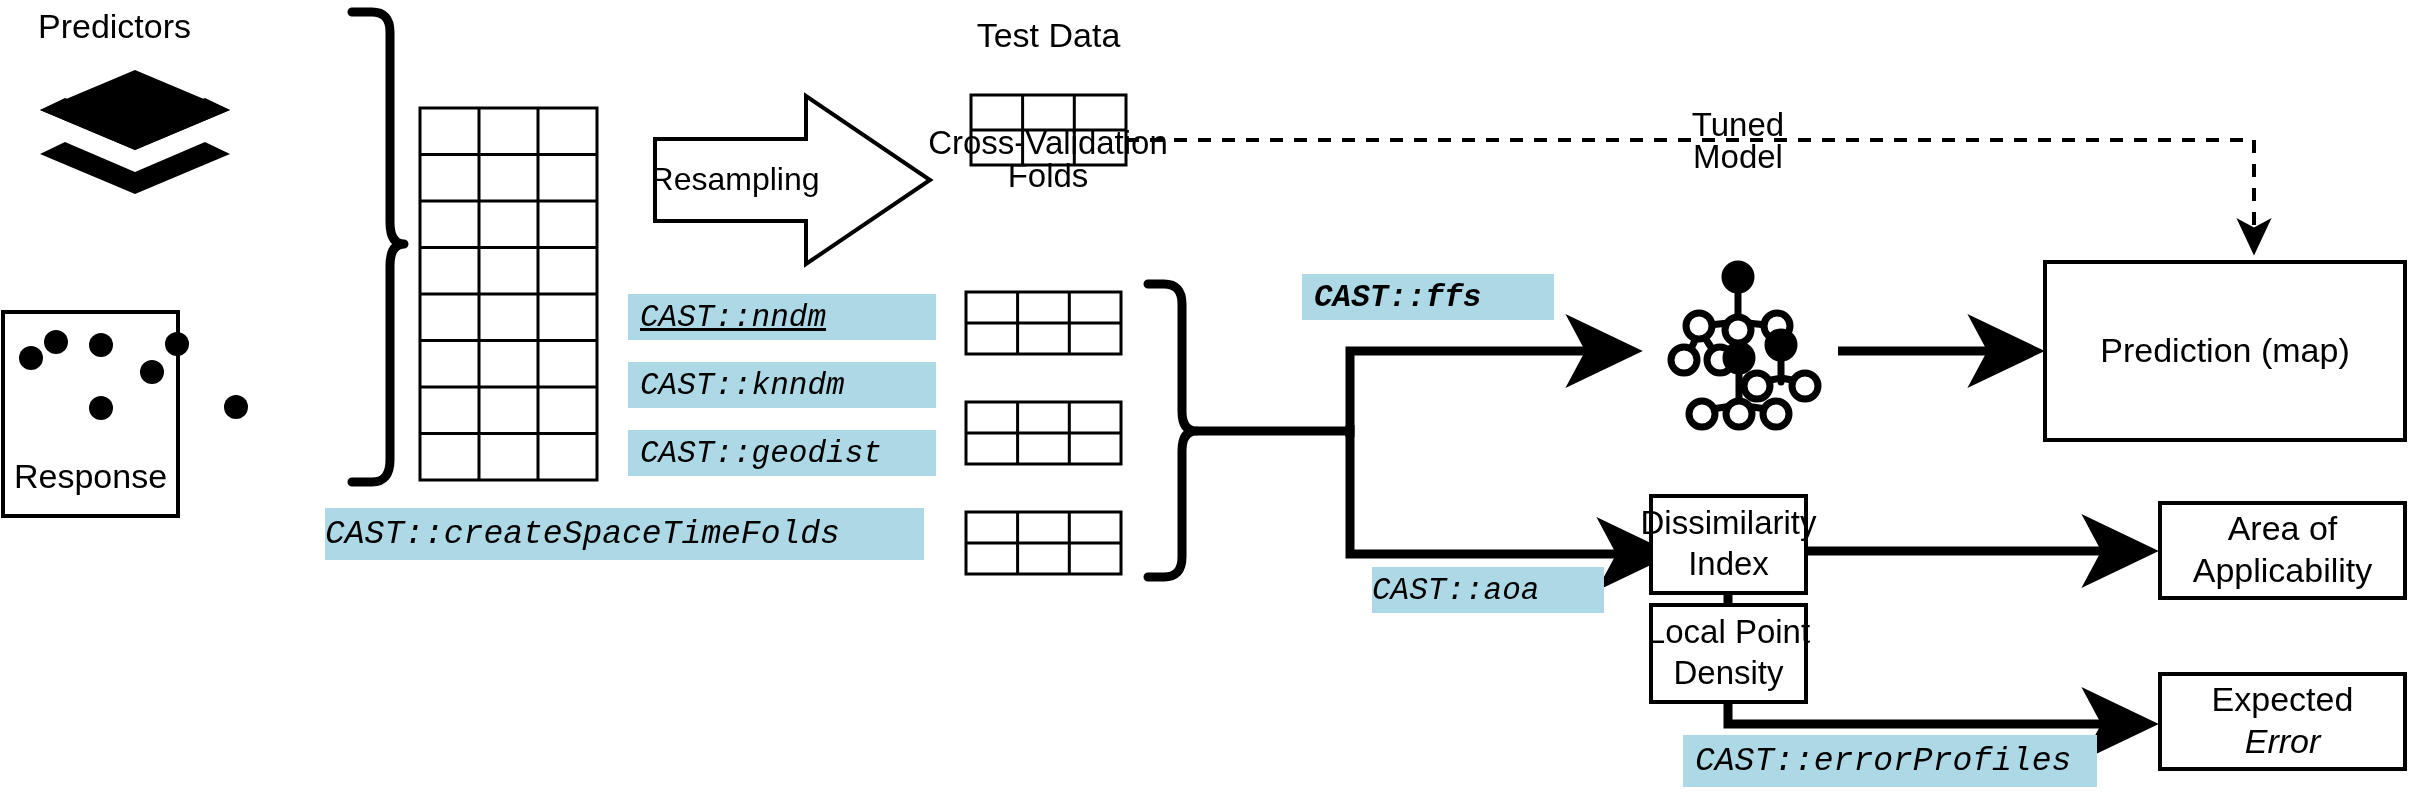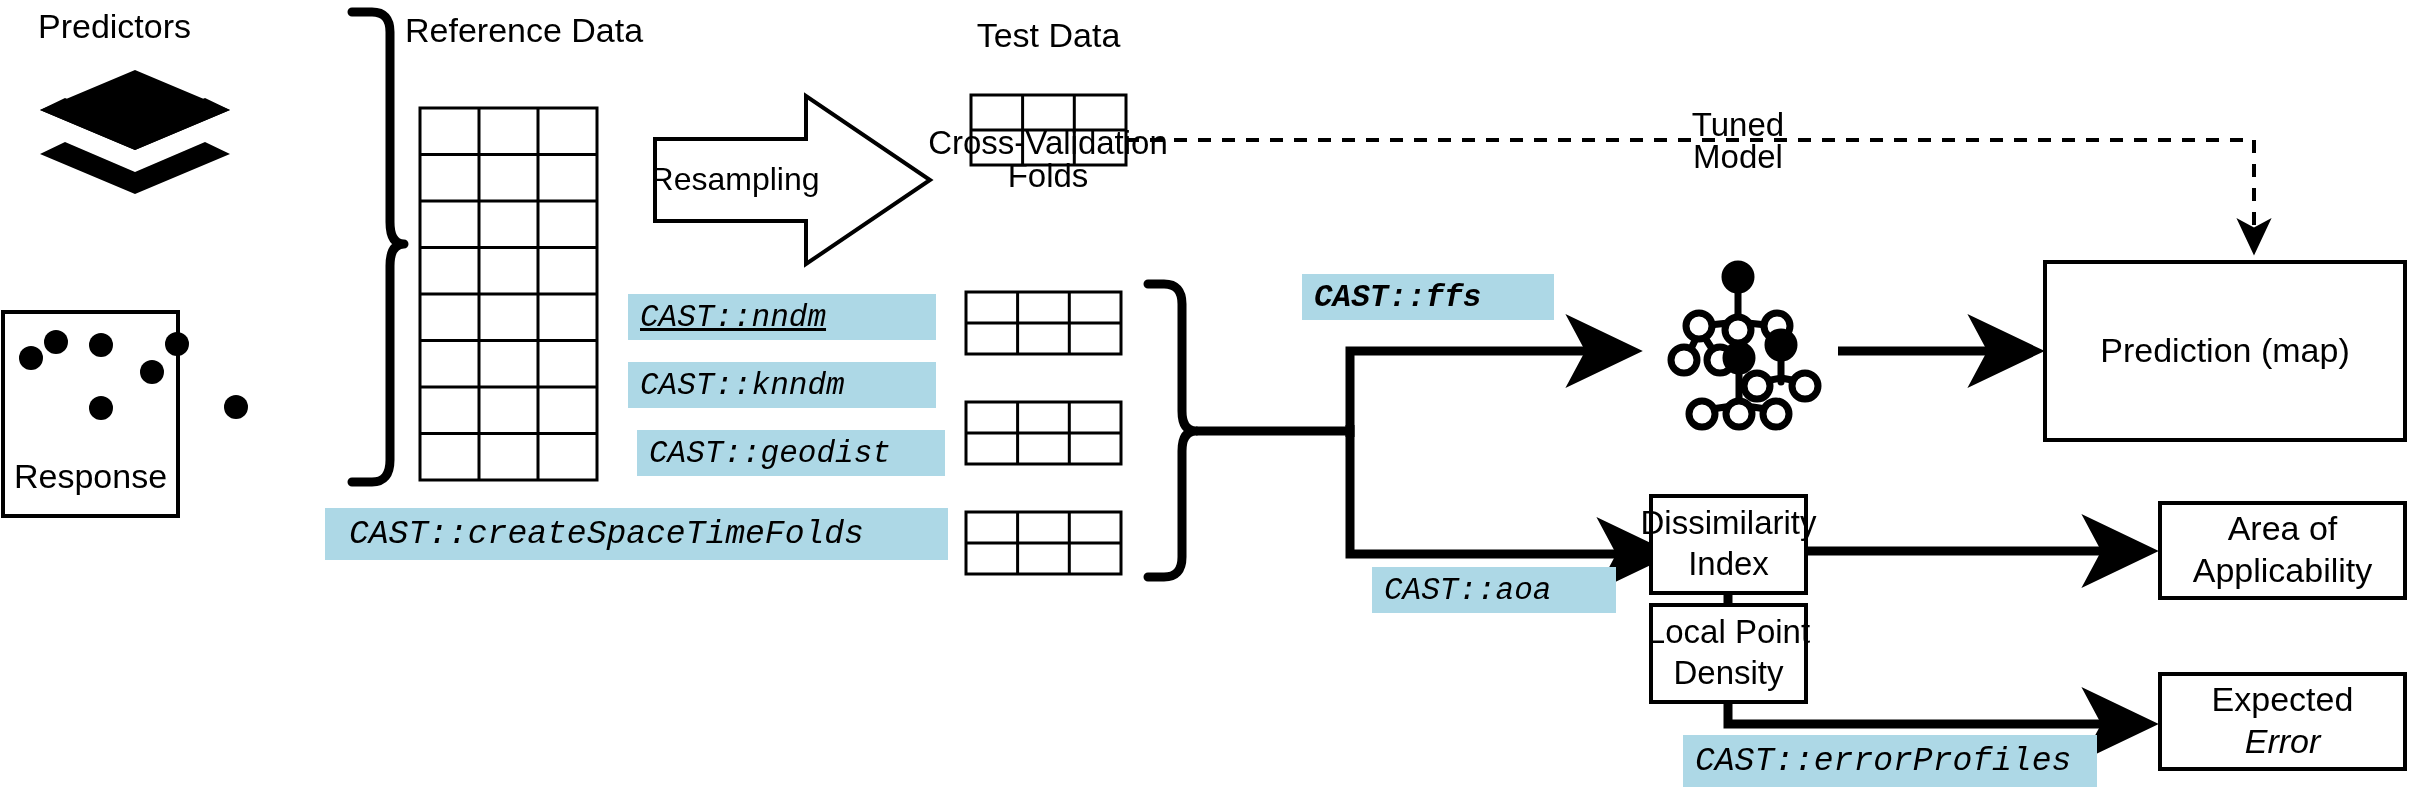--- a/index.html
+++ b/index.html
@@ -142,21 +142,20 @@
 
     <rect x="2160" y="503" width="245" height="95" fill="#fff" stroke="#000" stroke-width="4"></rect>
 
     <rect x="2160" y="674" width="245" height="95" fill="#fff" stroke="#000" stroke-width="4"></rect>
   </svg>
 
   <div class="lbl" style="left:38px;top:8px;font-size:34px;">Predictors</div>
 
   <div class="boxlbl" style="left:3px;top:448px;width:175px;height:58px;font-size:34px;">Response</div>
 
-  <div class="lbl" style="left:405px;top:12px;font-size:34px;">Reference Data</div>
 
   <div class="boxlbl" style="left:655px;top:158px;width:160px;height:44px;font-size:32px;">Resampling</div>
 
   <div class="boxlbl" style="left:966px;top:14px;width:165px;height:44px;font-size:34px;">Test Data</div>
 
   <div class="boxlbl" style="left:918px;top:124px;width:260px;height:38px;font-size:33px;">Cross-Validation</div>
   <div class="boxlbl" style="left:918px;top:157px;width:260px;height:38px;font-size:33px;">Folds</div>
 
   <div class="boxlbl" style="left:1648px;top:106px;width:180px;height:38px;font-size:33px;">Tuned</div>
   <div class="boxlbl" style="left:1648px;top:138px;width:180px;height:38px;font-size:33px;">Model</div>
@@ -172,23 +171,23 @@
   <div class="boxlbl" style="left:2160px;top:508px;width:245px;height:42px;font-size:34px;">Area of</div>
   <div class="boxlbl" style="left:2160px;top:679px;width:245px;height:42px;font-size:34px;">Expected</div>
 
   <div class="boxlbl" style="left:2160px;top:550px;width:245px;height:42px;font-size:34px;">Applicability</div>
   <div class="boxlbl" style="left:2160px;top:721px;width:245px;height:42px;font-size:34px;font-style:italic;">Error</div>
 
   <div class="code" style="left:628px;top:294px;width:296px;height:46px;font-size:31px;padding-left:12px;text-decoration:underline;">CAST::nndm</div>
 
   <div class="code" style="left:628px;top:362px;width:296px;height:46px;font-size:31px;padding-left:12px;">CAST::knndm</div>
 
-  <div class="code" style="left:628px;top:430px;width:296px;height:46px;font-size:31px;padding-left:12px;margin-left:9px;">CAST::geodist</div>
+  <div class="code" style="left:628px;top:430px;width:296px;height:46px;font-size:31px;padding-left:12px;">CAST::geodist</div>
 
-  <div class="code" style="left:325px;top:508px;width:599px;height:52px;font-size:33px;padding-left:24px;">CAST::createSpaceTimeFolds</div>
+  <div class="code" style="left:325px;top:508px;width:599px;height:52px;font-size:33px;padding-left:0;">CAST::createSpaceTimeFolds</div>
 
   <div class="code" style="left:1302px;top:274px;width:240px;height:46px;font-size:31px;padding-left:12px;font-weight:bold;">CAST::ffs</div>
 
-  <div class="code" style="left:1372px;top:567px;width:232px;height:46px;font-size:31px;padding-left:12px;">CAST::aoa</div>
+  <div class="code" style="left:1372px;top:567px;width:232px;height:46px;font-size:31px;">CAST::aoa</div>
 
   <div class="code" style="left:1683px;top:735px;width:402px;height:52px;font-size:33px;padding-left:12px;">CAST::errorProfiles</div>
 
 </div>
 
 </body></html>

